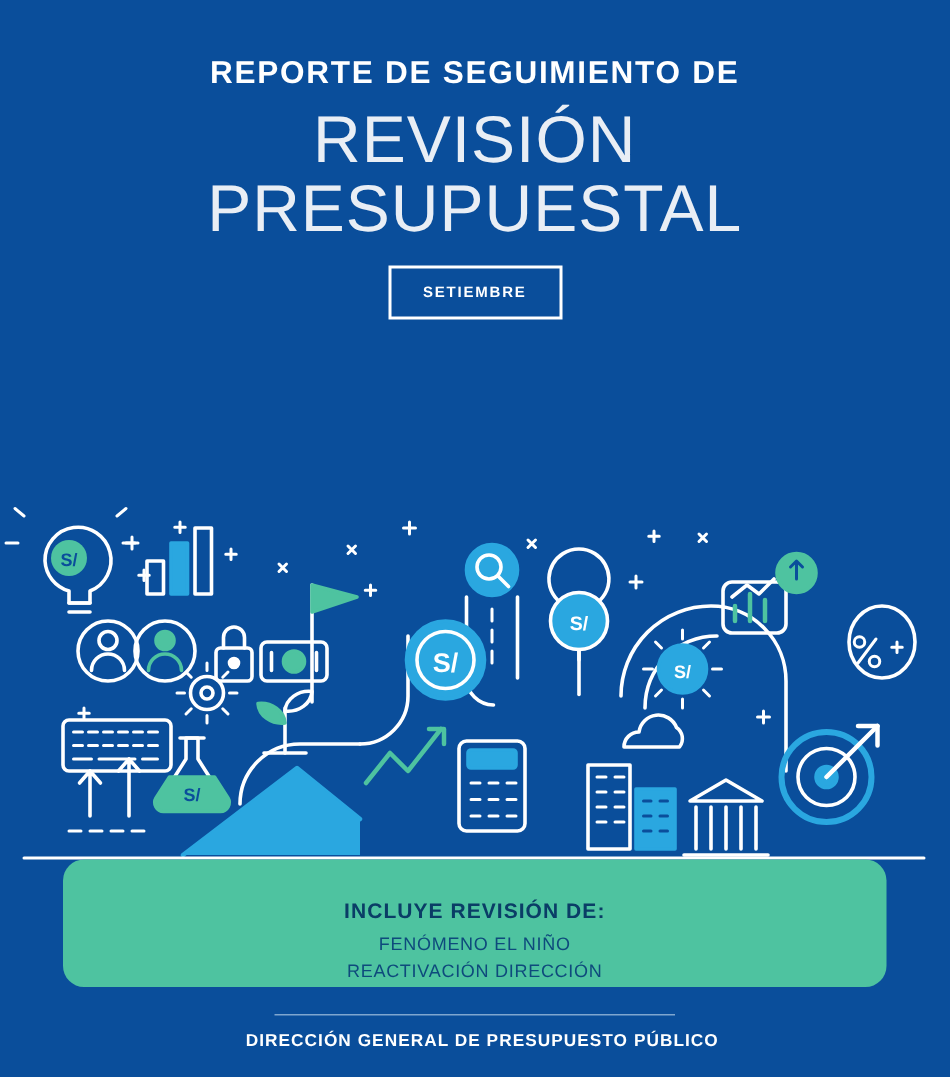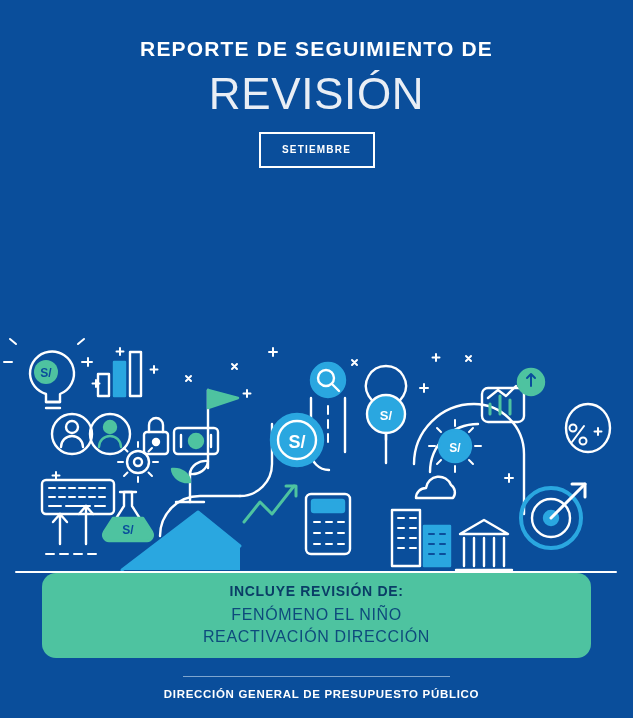--- a/index.html
+++ b/index.html
@@ -85,30 +85,30 @@
   .banner {
     position: absolute;
     left: 42px;
     top: 573px;
     width: 549px;
     height: 85px;
     background: #4ec3a0;
     border-radius: 14px;
     text-align: center;
     box-sizing: border-box;
-    padding-top: 10px;
+    padding-top: 26px;
   }
   .banner-title {
     font-size: 14px;
     font-weight: bold;
     letter-spacing: 0.05em;
     color: #0a3d66;
   }
   .banner-line {
-    font-size: 16px;
+    font-size: 12px;
     letter-spacing: 0.04em;
     color: #0e4a7c;
     margin-top: 7px;
   }
   .banner-line.second { margin-top: 4px; }
 
   
   .footer {
     position: absolute;
     left: 0;
@@ -131,20 +131,21 @@
   }
 </style>
 </head>
 <body>
 
 <div class="page">
 
   <div class="title-block">
     <div class="title-line-1">REPORTE DE SEGUIMIENTO DE</div>
     <div class="title-line-2">REVISIÓN</div>
+    <div class="title-line-3">PRESUPUESTAL</div>
     <div class="month-box">
       <span>SETIEMBRE</span>
     </div>
   </div>
 
   <div class="illustration">
     <svg width="633" height="260" viewBox="0 0 633 260" xmlns="http://www.w3.org/2000/svg">
       <g fill="none" stroke="#ffffff" stroke-width="2.4" stroke-linecap="round" stroke-linejoin="round">
 
         <g stroke="#ffffff" stroke-width="2">

